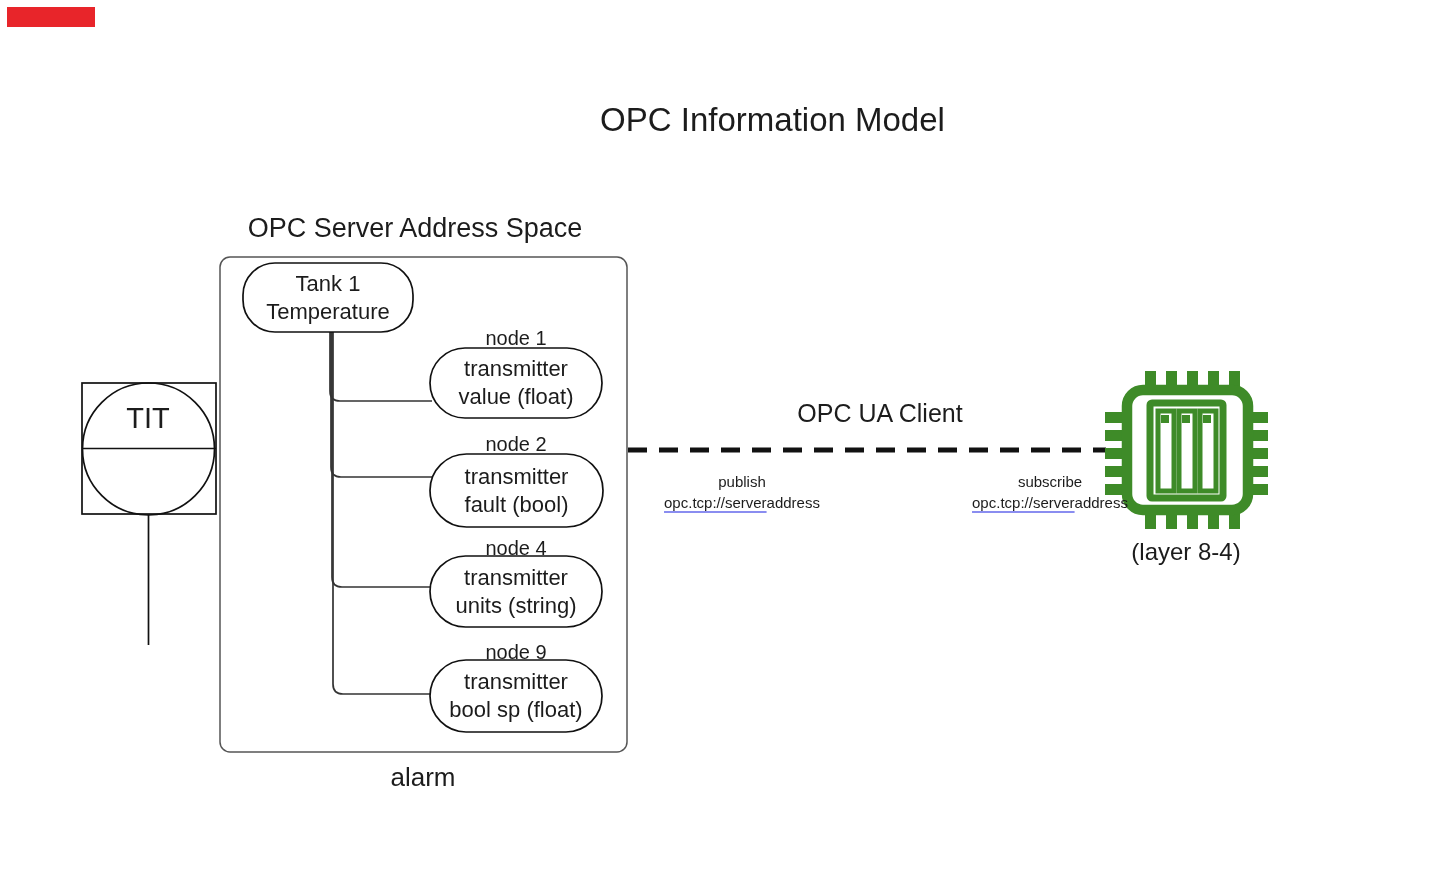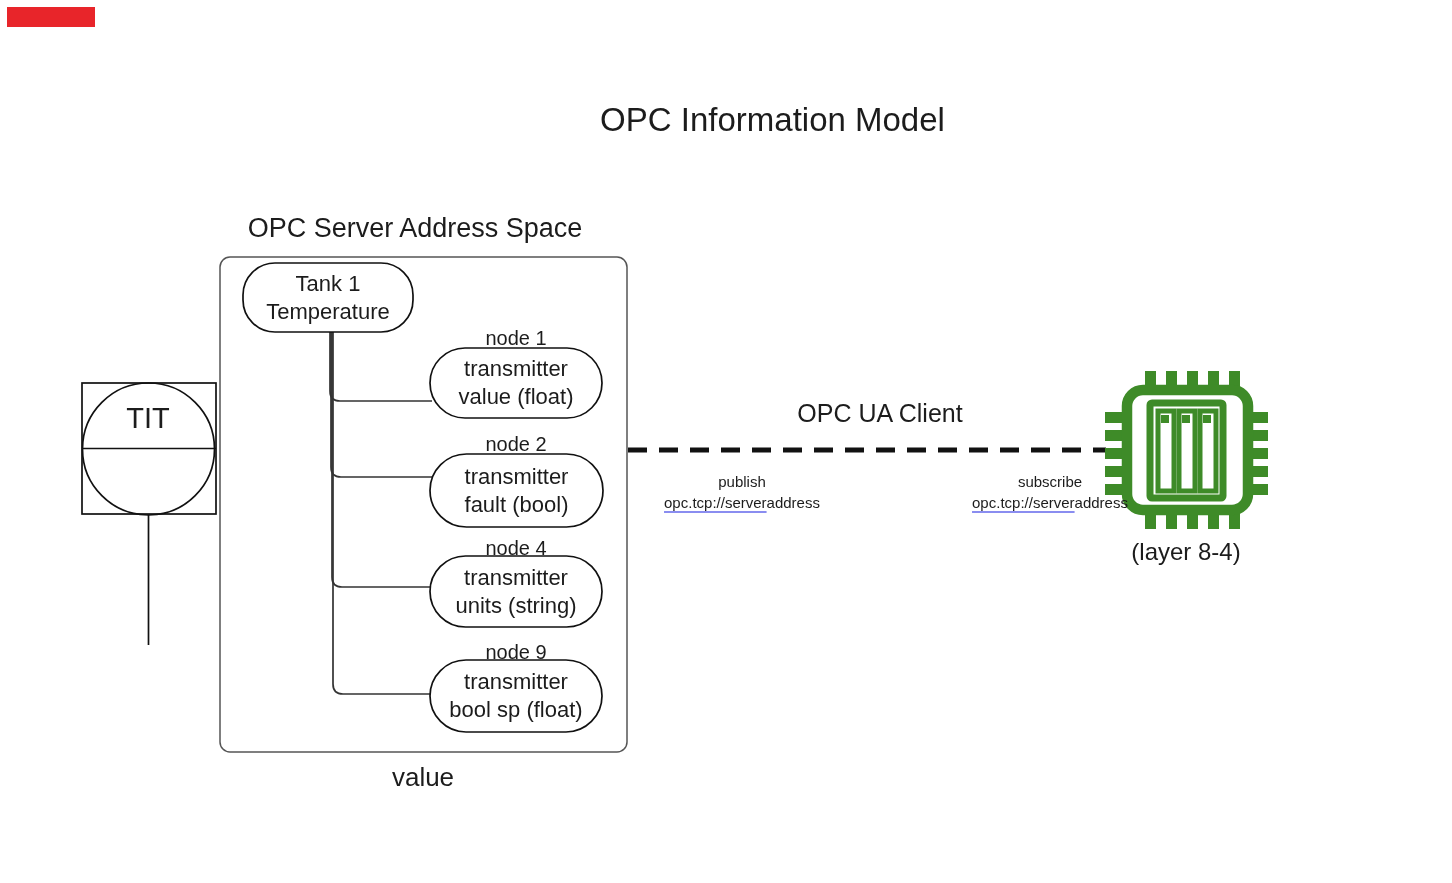--- a/index.html
+++ b/index.html
@@ -117,21 +117,21 @@
   </div>
   <div class="abs stadium-txt" style="left:430px;top:556px;width:172px;height:71px;">
     <span>transmitter</span>
     <span>units (string)</span>
   </div>
   <div class="abs stadium-txt" style="left:430px;top:660px;width:172px;height:72px;">
     <span>transmitter</span>
     <span>bool sp (float)</span>
   </div>
 
-  <div class="txt" style="left:323px;top:762px;width:200px;font-size:26px;">value</div>
+  <div class="txt" style="left:323px;top:762px;width:200px;font-size:26px;">alarm</div>
 
   <div class="txt" style="left:98px;top:402px;width:100px;font-size:29px;">TIT</div>
 
   <div class="txt" style="left:780px;top:399px;width:200px;font-size:25px;">OPC UA Client</div>
 
   <div class="txt small" style="left:626px;top:471px;width:200px;">
     <div>publish</div>
     <div><span class="ul">opc.tcp://server</span><span>address</span></div>
   </div>
 

